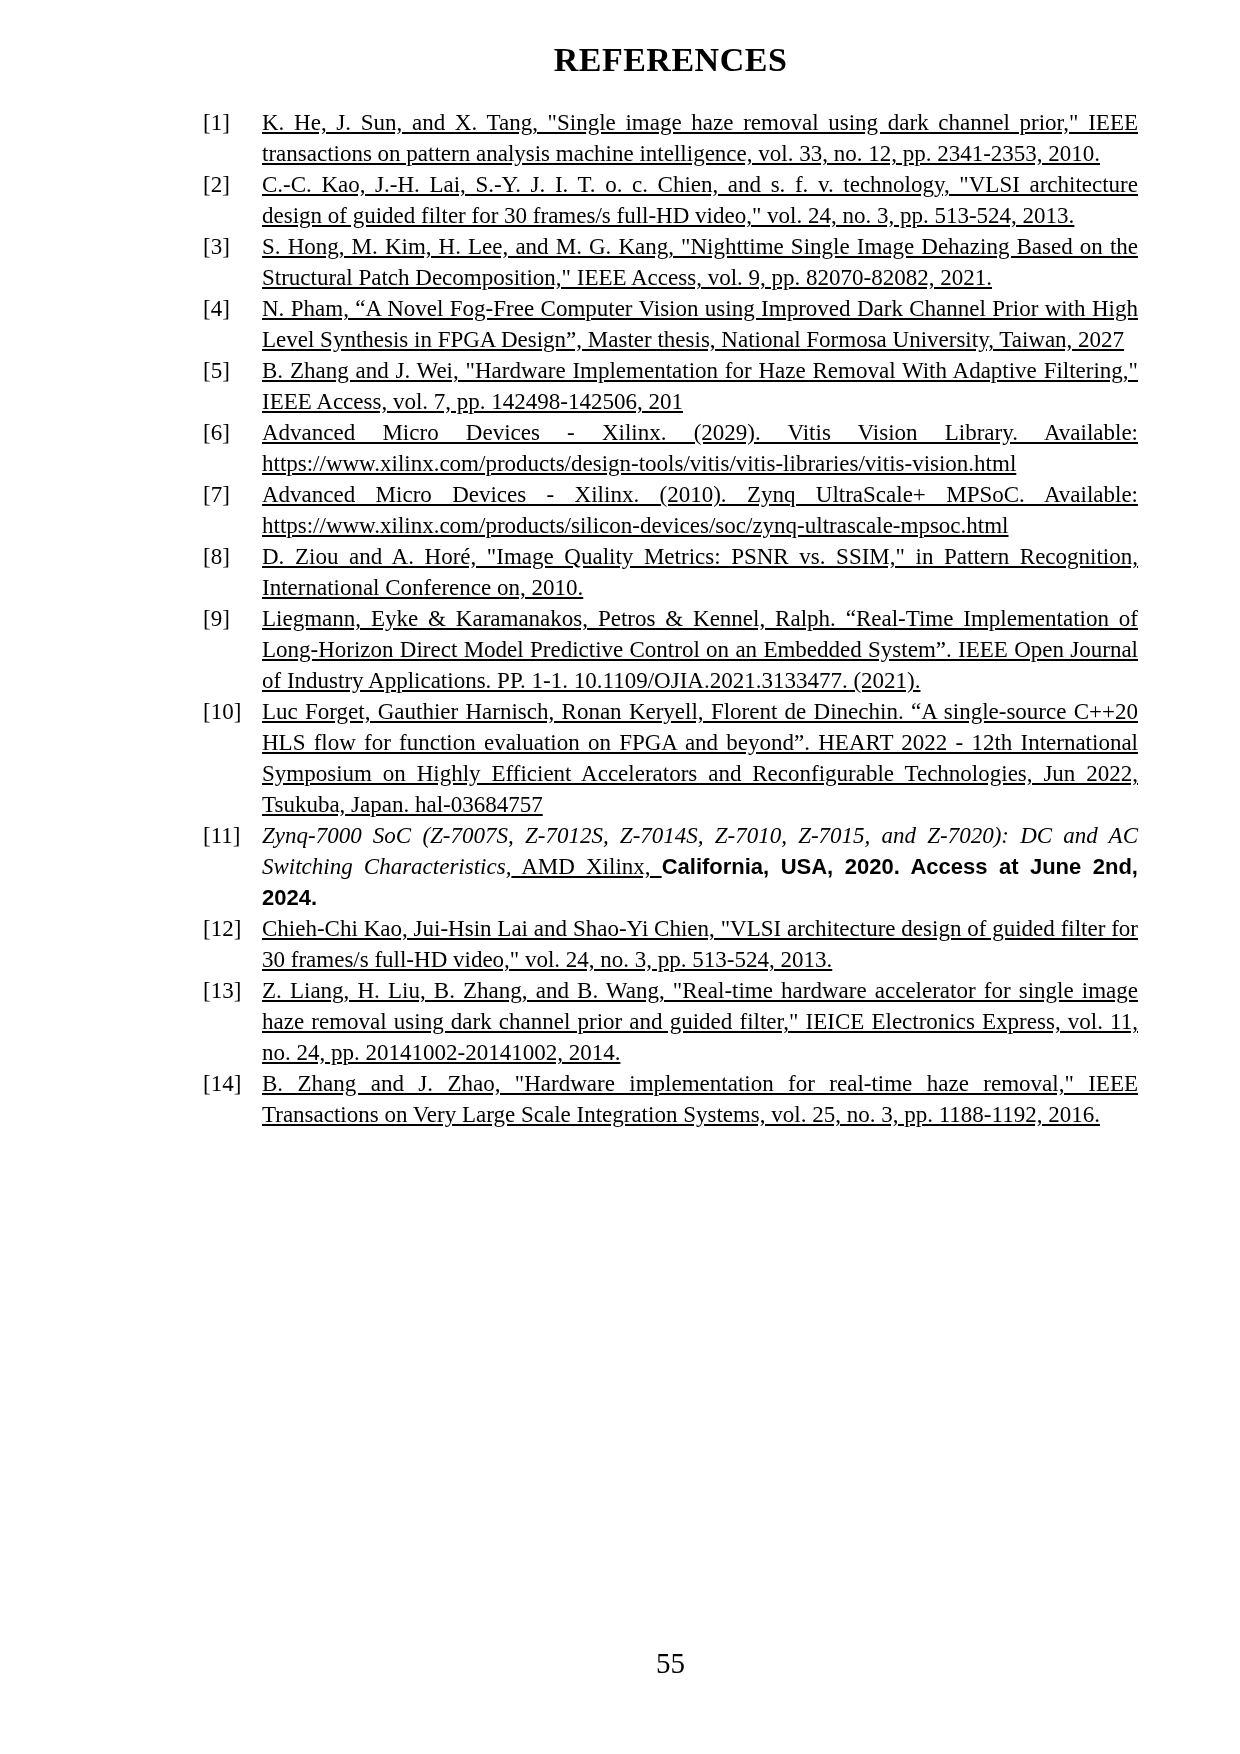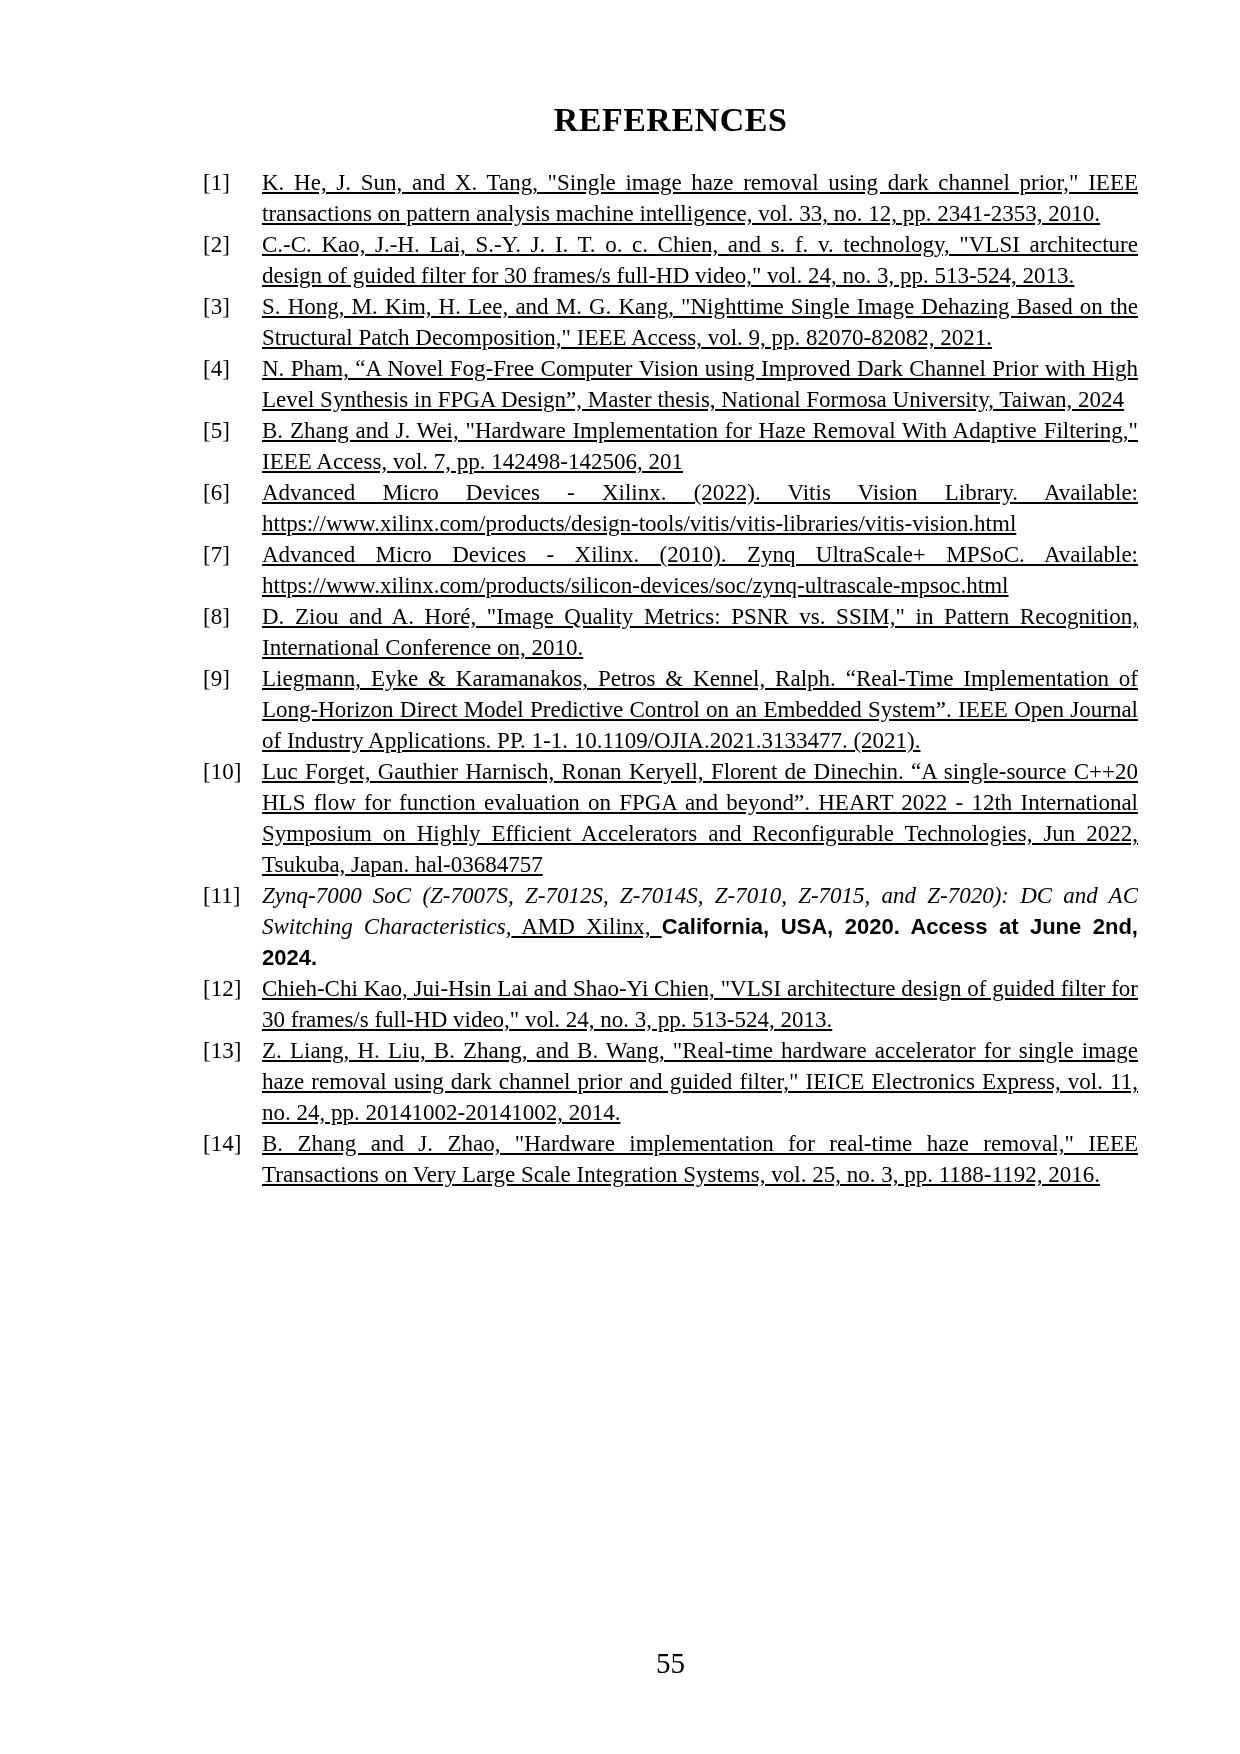--- a/index.html
+++ b/index.html
@@ -8,21 +8,21 @@
     background: #ffffff;
   }
   .page {
     position: relative;
     width: 1240px;
     height: 1754px;
     background: #ffffff;
     color: #000000;
     font-family: "Liberation Serif", serif;
     box-sizing: border-box;
-    padding: 100px 102px 0 203px; 
+    padding: 40px 102px 0 203px; 
     overflow: hidden;
   }
   .doc-title {
     margin: 0 0 27px 0;
     font-size: 34px;
     line-height: 40px;
     font-weight: bold;
     text-align: center;
     letter-spacing: 0.5px;
   }
@@ -80,31 +80,31 @@
     <span class="ref-text"><span class="seg-normal">C.-C. Kao, J.-H. Lai, S.-Y. J. I. T. o. c. Chien, and s. f. v. technology, "VLSI architecture design of guided filter for 30 frames/s full-HD video," vol. 24, no. 3, pp. 513-524, 2013.</span></span>
   </div>
 
   <div class="ref-item">
     <span class="ref-num">[3]</span>
     <span class="ref-text"><span class="seg-normal">S. Hong, M. Kim, H. Lee, and M. G. Kang, "Nighttime Single Image Dehazing Based on the Structural Patch Decomposition," IEEE Access, vol. 9, pp. 82070-82082, 2021.</span></span>
   </div>
 
   <div class="ref-item">
     <span class="ref-num">[4]</span>
-    <span class="ref-text"><span class="seg-normal">N. Pham, “A Novel Fog-Free Computer Vision using Improved Dark Channel Prior with High Level Synthesis in FPGA Design”, Master thesis, National Formosa University, Taiwan, 2024</span></span>
+    <span class="ref-text"><span class="seg-normal">N. Pham, “A Novel Fog-Free Computer Vision using Improved Dark Channel Prior with High Level Synthesis in FPGA Design”, Master thesis, National Formosa University, Taiwan, 2027</span></span>
   </div>
 
   <div class="ref-item">
     <span class="ref-num">[5]</span>
     <span class="ref-text"><span class="seg-normal">B. Zhang and J. Wei, "Hardware Implementation for Haze Removal With Adaptive Filtering," IEEE Access, vol. 7, pp. 142498-142506, 201</span></span>
   </div>
 
   <div class="ref-item">
     <span class="ref-num">[6]</span>
-    <span class="ref-text"><span class="seg-normal">Advanced Micro Devices - Xilinx. (2022). Vitis Vision Library. Available: https://www.xilinx.com/products/design-tools/vitis/vitis-libraries/vitis-vision.html</span></span>
+    <span class="ref-text"><span class="seg-normal">Advanced Micro Devices - Xilinx. (2029). Vitis Vision Library. Available: https://www.xilinx.com/products/design-tools/vitis/vitis-libraries/vitis-vision.html</span></span>
   </div>
 
   <div class="ref-item">
     <span class="ref-num">[7]</span>
     <span class="ref-text"><span class="seg-normal">Advanced Micro Devices - Xilinx. (2010). Zynq UltraScale+ MPSoC. Available: https://www.xilinx.com/products/silicon-devices/soc/zynq-ultrascale-mpsoc.html</span></span>
   </div>
 
   <div class="ref-item">
     <span class="ref-num">[8]</span>
     <span class="ref-text"><span class="seg-normal">D. Ziou and A. Horé, "Image Quality Metrics: PSNR vs. SSIM," in Pattern Recognition, International Conference on, 2010.</span></span>

